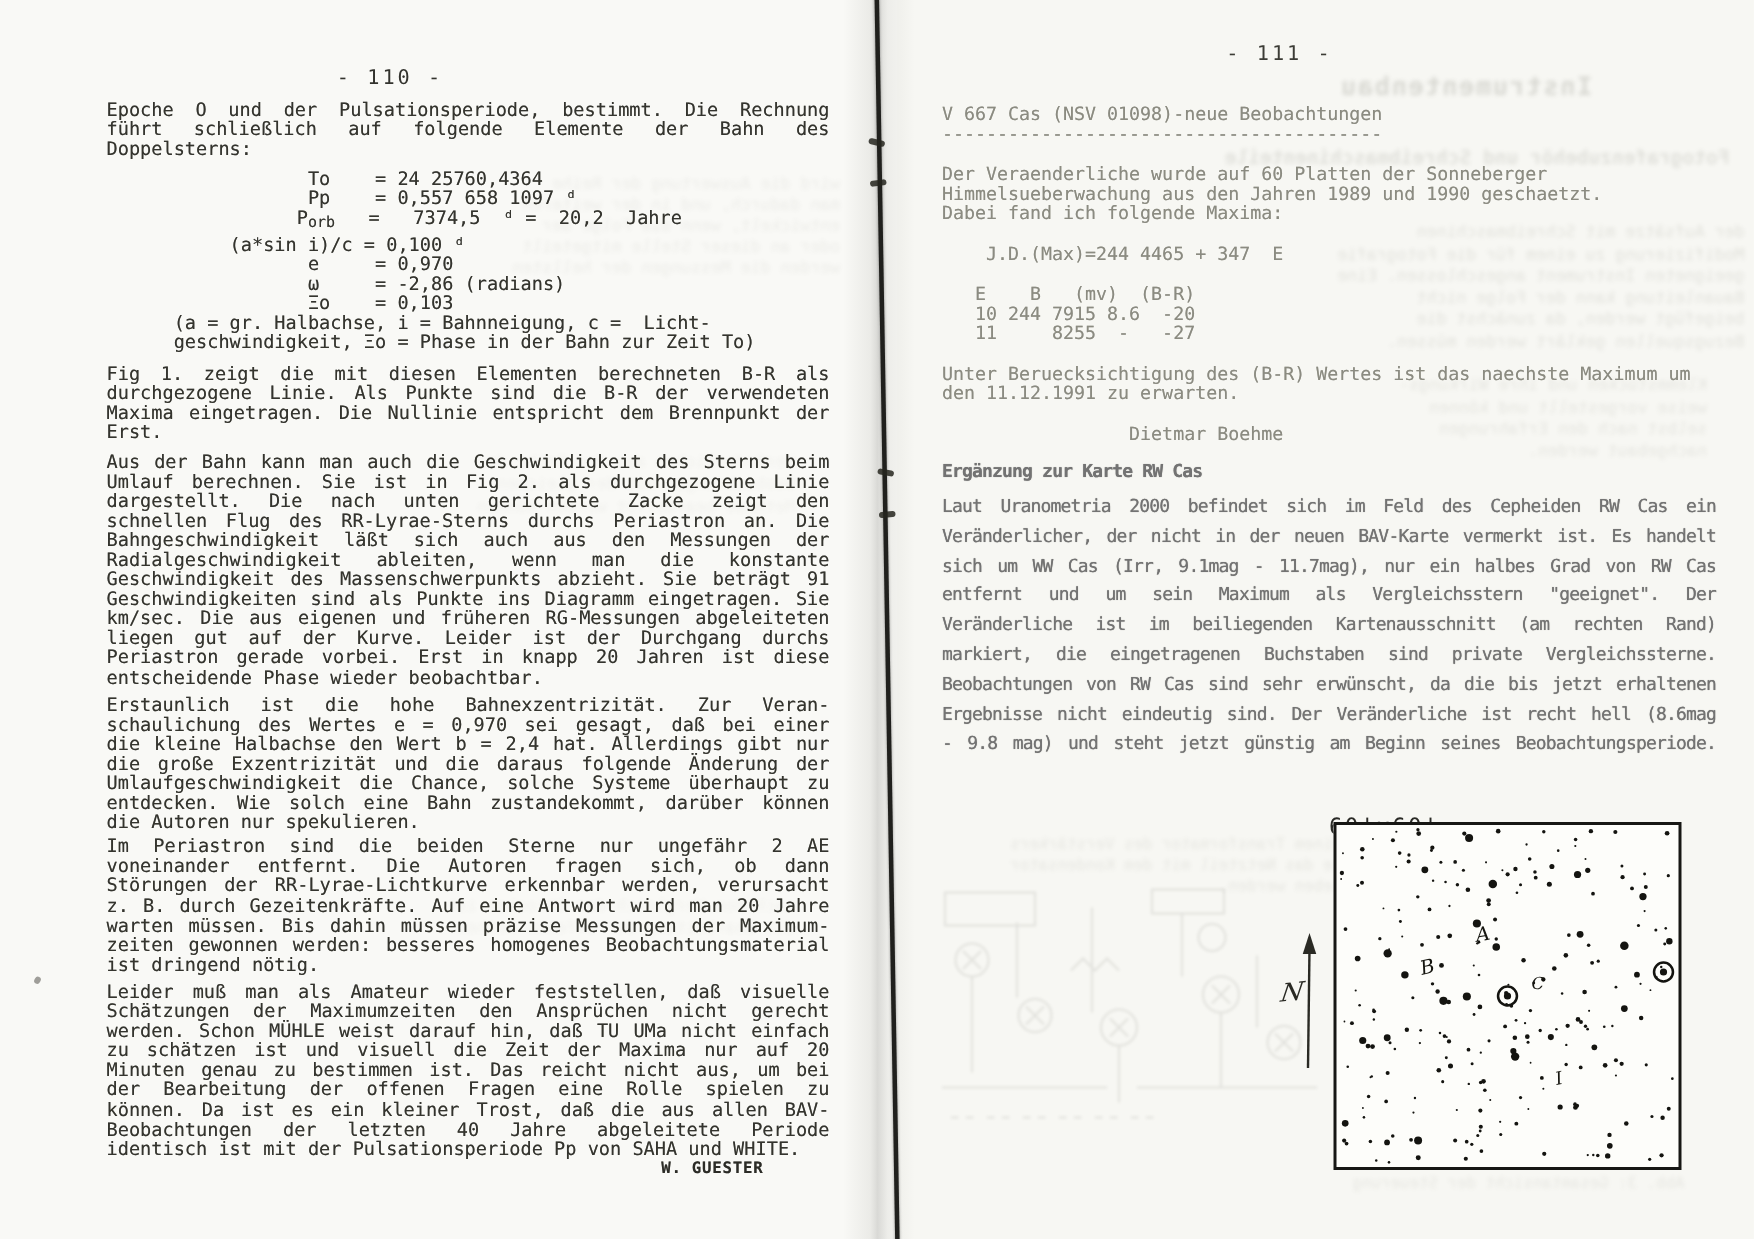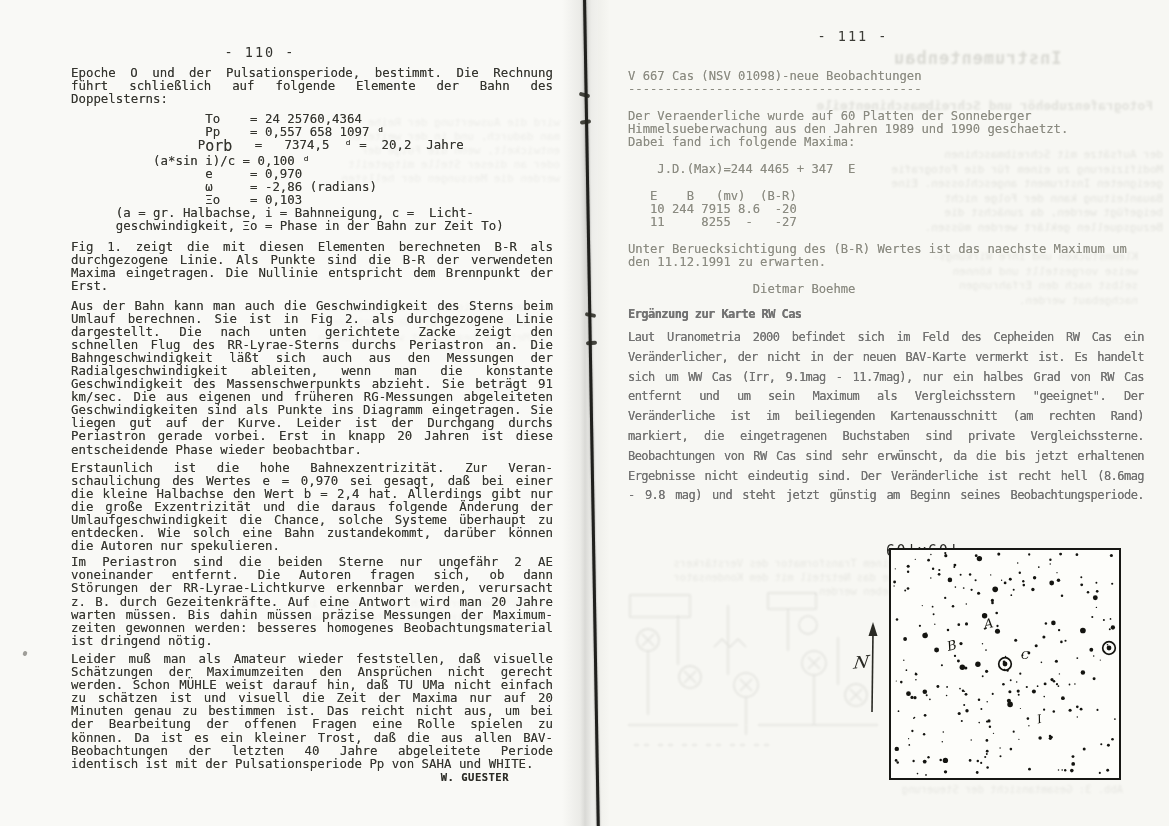--- a/index.html
+++ b/index.html
@@ -31,21 +31,21 @@
 
   
   .ltext{position:absolute;left:71px;top:66px;width:482px;font-size:12.4px;line-height:13.1px;
     color:#34342e;text-shadow:0 0 .4px rgba(52,52,46,.55);}
   .para{margin:0 0 6px 0;}
   .mb7{margin-bottom:7px;} .mb8{margin-bottom:8px;} .mb5{margin-bottom:5px;}
   .mb3{margin-bottom:3px;} .mb1{margin-bottom:1px;}
   .jline{text-align:justify;text-align-last:justify;}
   .jlast{text-align:left;}
   .pre-line{white-space:pre;}
-  .sub{font-size:15px;letter-spacing:0;vertical-align:-2px;}
+  .sub{font-size:10px;letter-spacing:0;vertical-align:-2px;}
   .sig-left{text-align:right;padding-right:44px;font-size:10.5px;font-weight:bold;letter-spacing:.5px;color:#2c2c27;}
 
   
   .rtext1{position:absolute;left:30px;top:70px;width:516px;font-size:12.2px;line-height:13.3px;
     color:#8b8b81;text-shadow:0 0 .3px rgba(139,139,129,.6);}
   .rtext2{position:absolute;left:30px;top:303px;width:516px;font-size:12px;line-height:19.8px;
     letter-spacing:-0.55px;color:#737373;text-shadow:0 0 .5px rgba(35,35,32,.6);}
   .r2head{font-weight:bold;margin-bottom:3px;line-height:22px;}
   .rtext2 .jline{text-align:justify;text-align-last:justify;}
 
@@ -121,22 +121,22 @@
           <div class="jlast">Erst.</div>
         </div>
       <div class="para mb5">
           <div class="jline">Aus der Bahn kann man auch die Geschwindigkeit des Sterns beim</div>
           <div class="jline">Umlauf berechnen. Sie ist in Fig 2. als durchgezogene Linie</div>
           <div class="jline">dargestellt. Die nach unten gerichtete Zacke zeigt den</div>
           <div class="jline">schnellen Flug des RR-Lyrae-Sterns durchs Periastron an. Die</div>
           <div class="jline">Bahngeschwindigkeit läßt sich auch aus den Messungen der</div>
           <div class="jline">Radialgeschwindigkeit ableiten, wenn man die konstante</div>
           <div class="jline">Geschwindigkeit des Massenschwerpunkts abzieht. Sie beträgt 91</div>
+          <div class="jline">Geschwindigkeiten sind als Punkte ins Diagramm eingetragen. Sie</div>
           <div class="jline">km/sec. Die aus eigenen und früheren RG-Messungen abgeleiteten</div>
-          <div class="jline">Geschwindigkeiten sind als Punkte ins Diagramm eingetragen. Sie</div>
           <div class="jline">liegen gut auf der Kurve. Leider ist der Durchgang durchs</div>
           <div class="jline">Periastron gerade vorbei. Erst in knapp 20 Jahren ist diese</div>
           <div class="jlast">entscheidende Phase wieder beobachtbar.</div>
         </div>
       <div class="para mb3">
           <div class="jline">Erstaunlich ist die hohe Bahnexzentrizität. Zur Veran-</div>
           <div class="jline">schaulichung des Wertes e = 0,970 sei gesagt, daß bei einer</div>
           <div class="jline">die kleine Halbachse den Wert b = 2,4 hat. Allerdings gibt nur</div>
           <div class="jline">die große Exzentrizität und die daraus folgende Änderung der</div>
           <div class="jline">Umlaufgeschwindigkeit die Chance, solche Systeme überhaupt zu</div>

